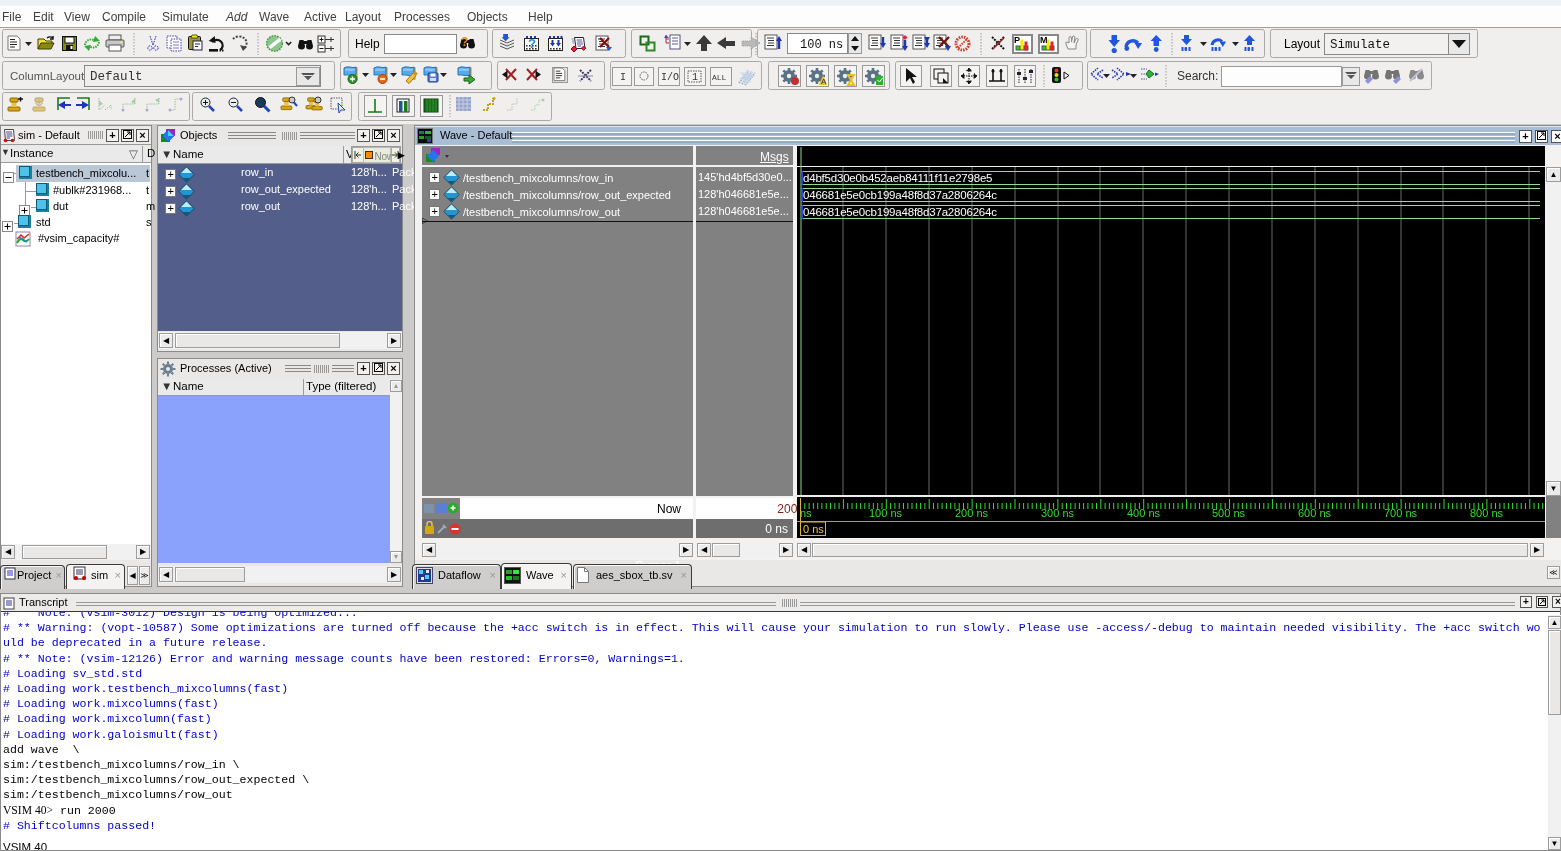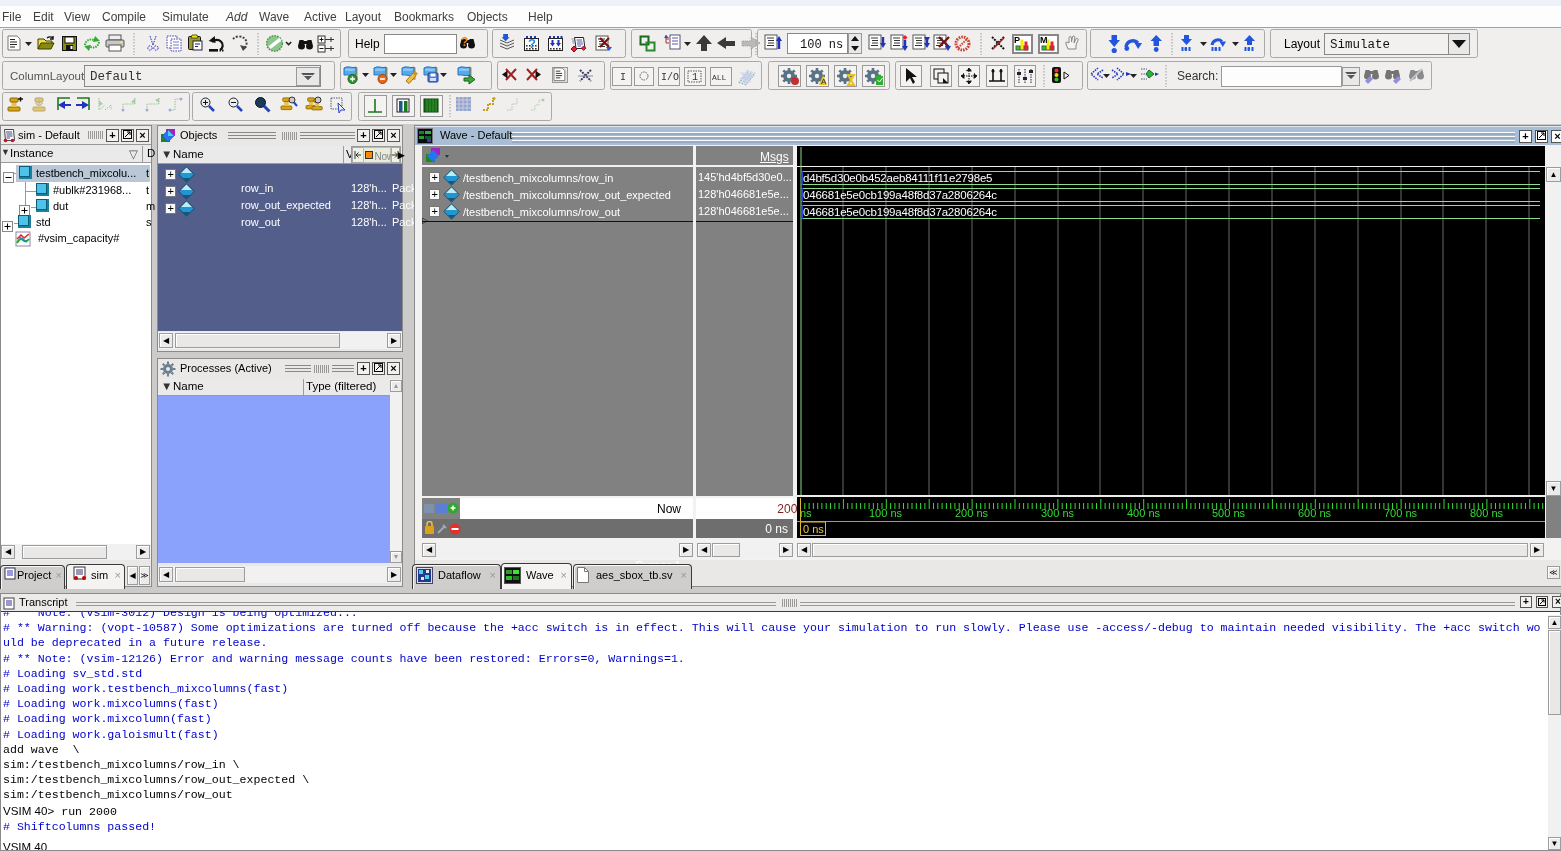--- a/index.html
+++ b/index.html
@@ -16,21 +16,21 @@
 .sbt { position:absolute; background:#e9e8e7; border:1px solid #9c9c9c; box-shadow: inset 1px 1px 0 #ffffff; }
 .arr { font-size:8px; line-height:1; color:#000; }
 .tab { position:absolute; background:#d0cecd; border:1px solid #3a3a3a; border-bottom:none; border-radius:4px 4px 0 0; font-size:11px; color:#000; box-shadow:inset 1px 1px 0 #f8f8f8;text-decoration:underline; }
 .tabsel { background:#f4f3f2; }
 .mono { font-family:"Liberation Mono", monospace; }
 .treetx { font-size:11px; color:#000; }
 .cube { width:13px; height:13px; }
 .cube::before { content:""; position:absolute; width:13px; height:13px; background:#1b7f9e; }
 .cube::after { content:""; position:absolute; left:0; top:0; width:9px; height:9px; background:#4dc3ea; border:1px solid #0c5b77; }
 .objrow { left:158px; width:244px; height:17px; color:#fff; font-size:11px; }
-.objrow .otx { position:absolute; top:16px;padding-left:41px; }
+.objrow .otx { position:absolute; top:0;padding-left:41px; }
 .plusw { position:absolute; top:3px; width:11px; height:11px; background:#f8f8f8; border:1px solid #777; }
 .plusw::after { content:"+"; position:absolute; left:1.5px; top:-2.5px; font-size:11px; color:#000; }
 .dia { position:absolute; top:1px; width:15px; height:15px; background:
   linear-gradient(135deg,#b8eefc 0 42%,#2196d2 42% 72%,#0b5a80 72%); transform:rotate(45deg) scale(.78); border:1px solid #0a4a66;}
 .wname { position:absolute; left:422px; width:271px; height:17px; color:#fff; font-size:11px; }
 .wname .wtx { position:absolute; left:41px; top:2px; }
 .wval { position:absolute; left:698px; width:95px; font-size:11px; color:#fff; }
 .whex { position:absolute; left:803px; font-size:11.5px; color:#fff; font-family:"Liberation Sans",sans-serif; letter-spacing:-0.2px; }
 </style></head>
 <body>
@@ -40,21 +40,21 @@
 <div class="abs" style="left:0;top:6px;width:1561px;height:21px;background:#fdfdfd;"></div>
 <div class="abs menu" style="left:2px;top:10px;">File</div>
 <div class="abs menu" style="left:33px;top:10px;">Edit</div>
 <div class="abs menu" style="left:64px;top:10px;">View</div>
 <div class="abs menu" style="left:102px;top:10px;">Compile</div>
 <div class="abs menu" style="left:162px;top:10px;">Simulate</div>
 <div class="abs menu" style="left:226px;top:10px;font-style:italic;">Add</div>
 <div class="abs menu" style="left:259px;top:10px;">Wave</div>
 <div class="abs menu" style="left:304px;top:10px;">Active</div>
 <div class="abs menu" style="left:345px;top:10px;">Layout</div>
-<div class="abs menu" style="left:394px;top:10px;">Bookmarks</div>
+<div class="abs menu" style="left:394px;top:10px;">Processes</div>
 <div class="abs menu" style="left:467px;top:10px;">Objects</div>
 <div class="abs menu" style="left:528px;top:10px;">Help</div>
 
 <div class="abs" style="left:0;top:27px;width:1561px;height:97px;background:#f0efee;border-top:1px solid #a2a2a2;"></div>
 <svg class="abs" style="left:0;top:27px;" width="1561" height="97">
 <defs>
  <g id="doc">
           <path d="M0 0 h9 l3 3 v11 h-12 z" fill="#fff" stroke="#777"></path>
           <line x1="2" y1="3.5" x2="7" y2="3.5" stroke="#222"></line>
           <line x1="2" y1="6" x2="9" y2="6" stroke="#222"></line>
@@ -1346,21 +1346,21 @@
 # ** Note: (vsim-12126) Error and warning message counts have been restored: Errors=0, Warnings=1.
 # Loading sv_std.std
 # Loading work.testbench_mixcolumns(fast)
 # Loading work.mixcolumns(fast)
 # Loading work.mixcolumn(fast)
 # Loading work.galoismult(fast)
 <span style="color:#000;">add wave  \
 sim:/testbench_mixcolumns/row_in \
 sim:/testbench_mixcolumns/row_out_expected \
 sim:/testbench_mixcolumns/row_out
-<span style="font-family:Liberation Sans, sans-serif;text-align:center;">VSIM 40&gt;</span> run 2000</span>
+<span style="font-family:Liberation Serif, serif;text-align:center;">VSIM 40&gt;</span> run 2000</span>
 # Shiftcolumns passed!</div>
 <div class="abs" style="left:2px;top:229px;font-size:11.5px;color:#000;">VSIM 40</div>
 </div>
 
 <div class="sb" style="left:1548px;top:615px;width:13px;height:235px;"></div>
 <div class="sbb" style="left:1548px;top:616px;width:13px;height:13px;">
         <span class="arr" style="line-height:13px;">▲</span>
       </div>
 <div class="sbt" style="left:1548px;top:630px;width:13px;height:85px;"></div>
 <div class="sbb" style="left:1548px;top:837px;width:13px;height:13px;">

